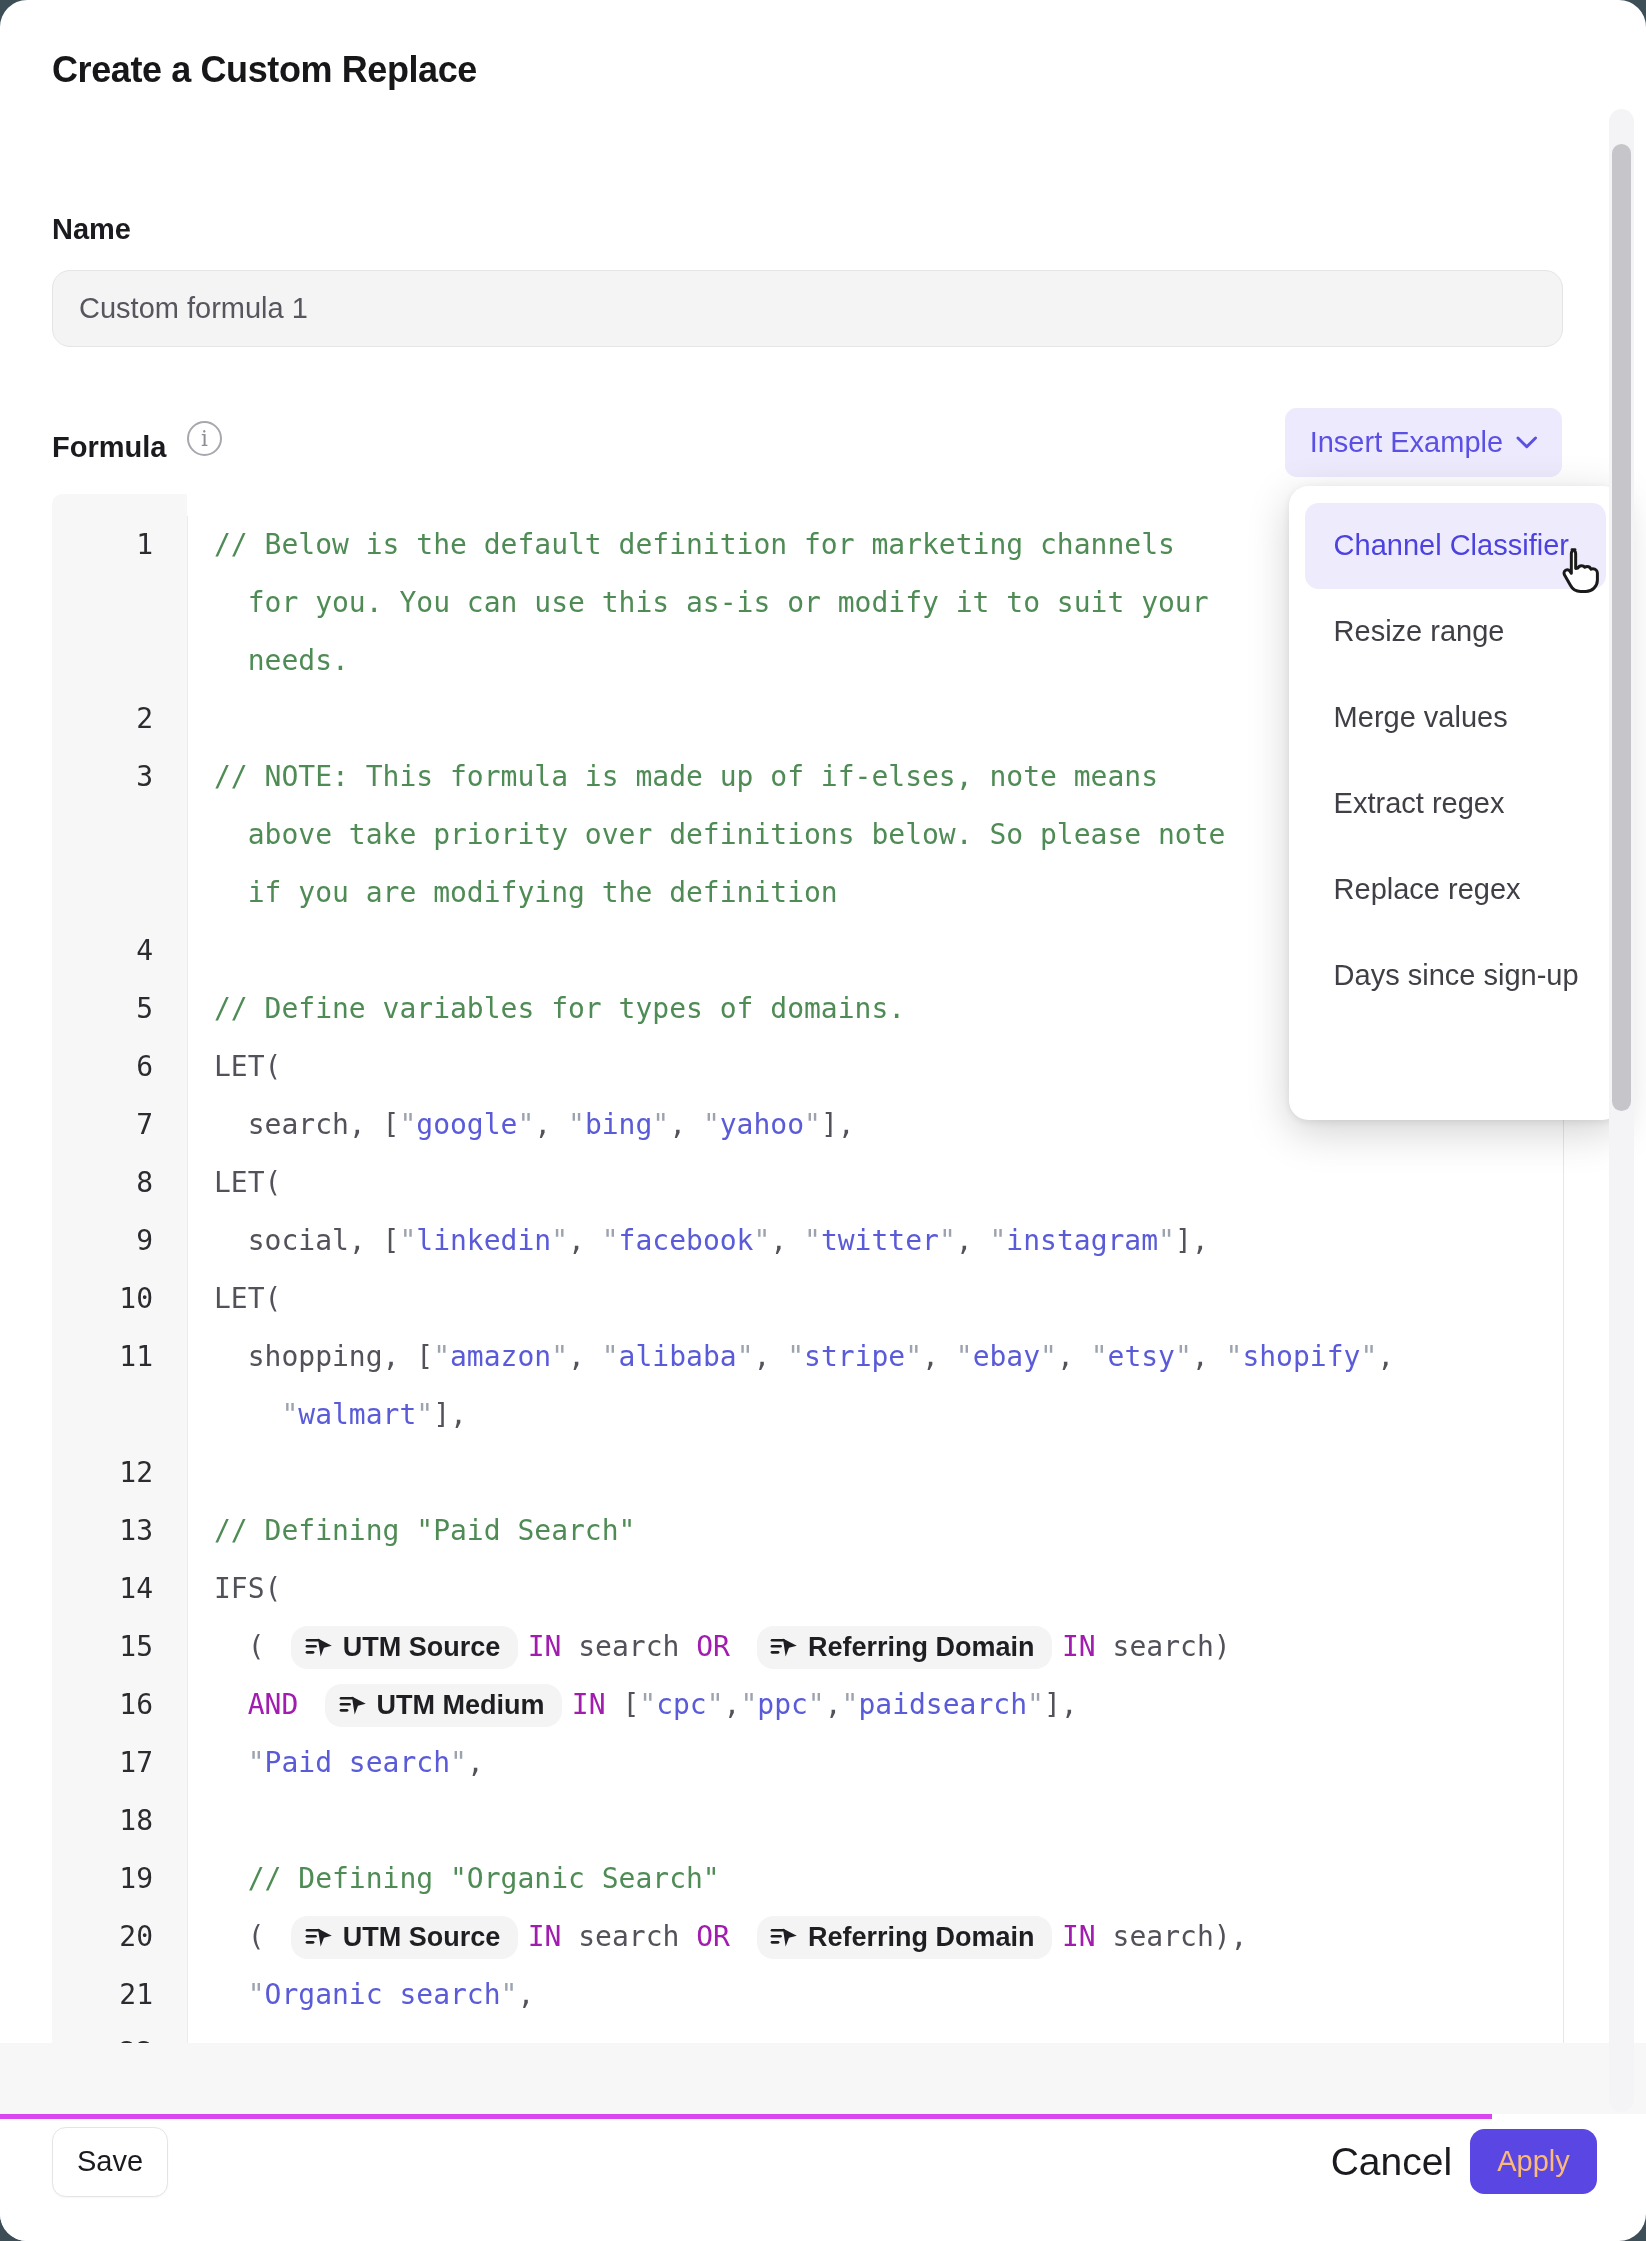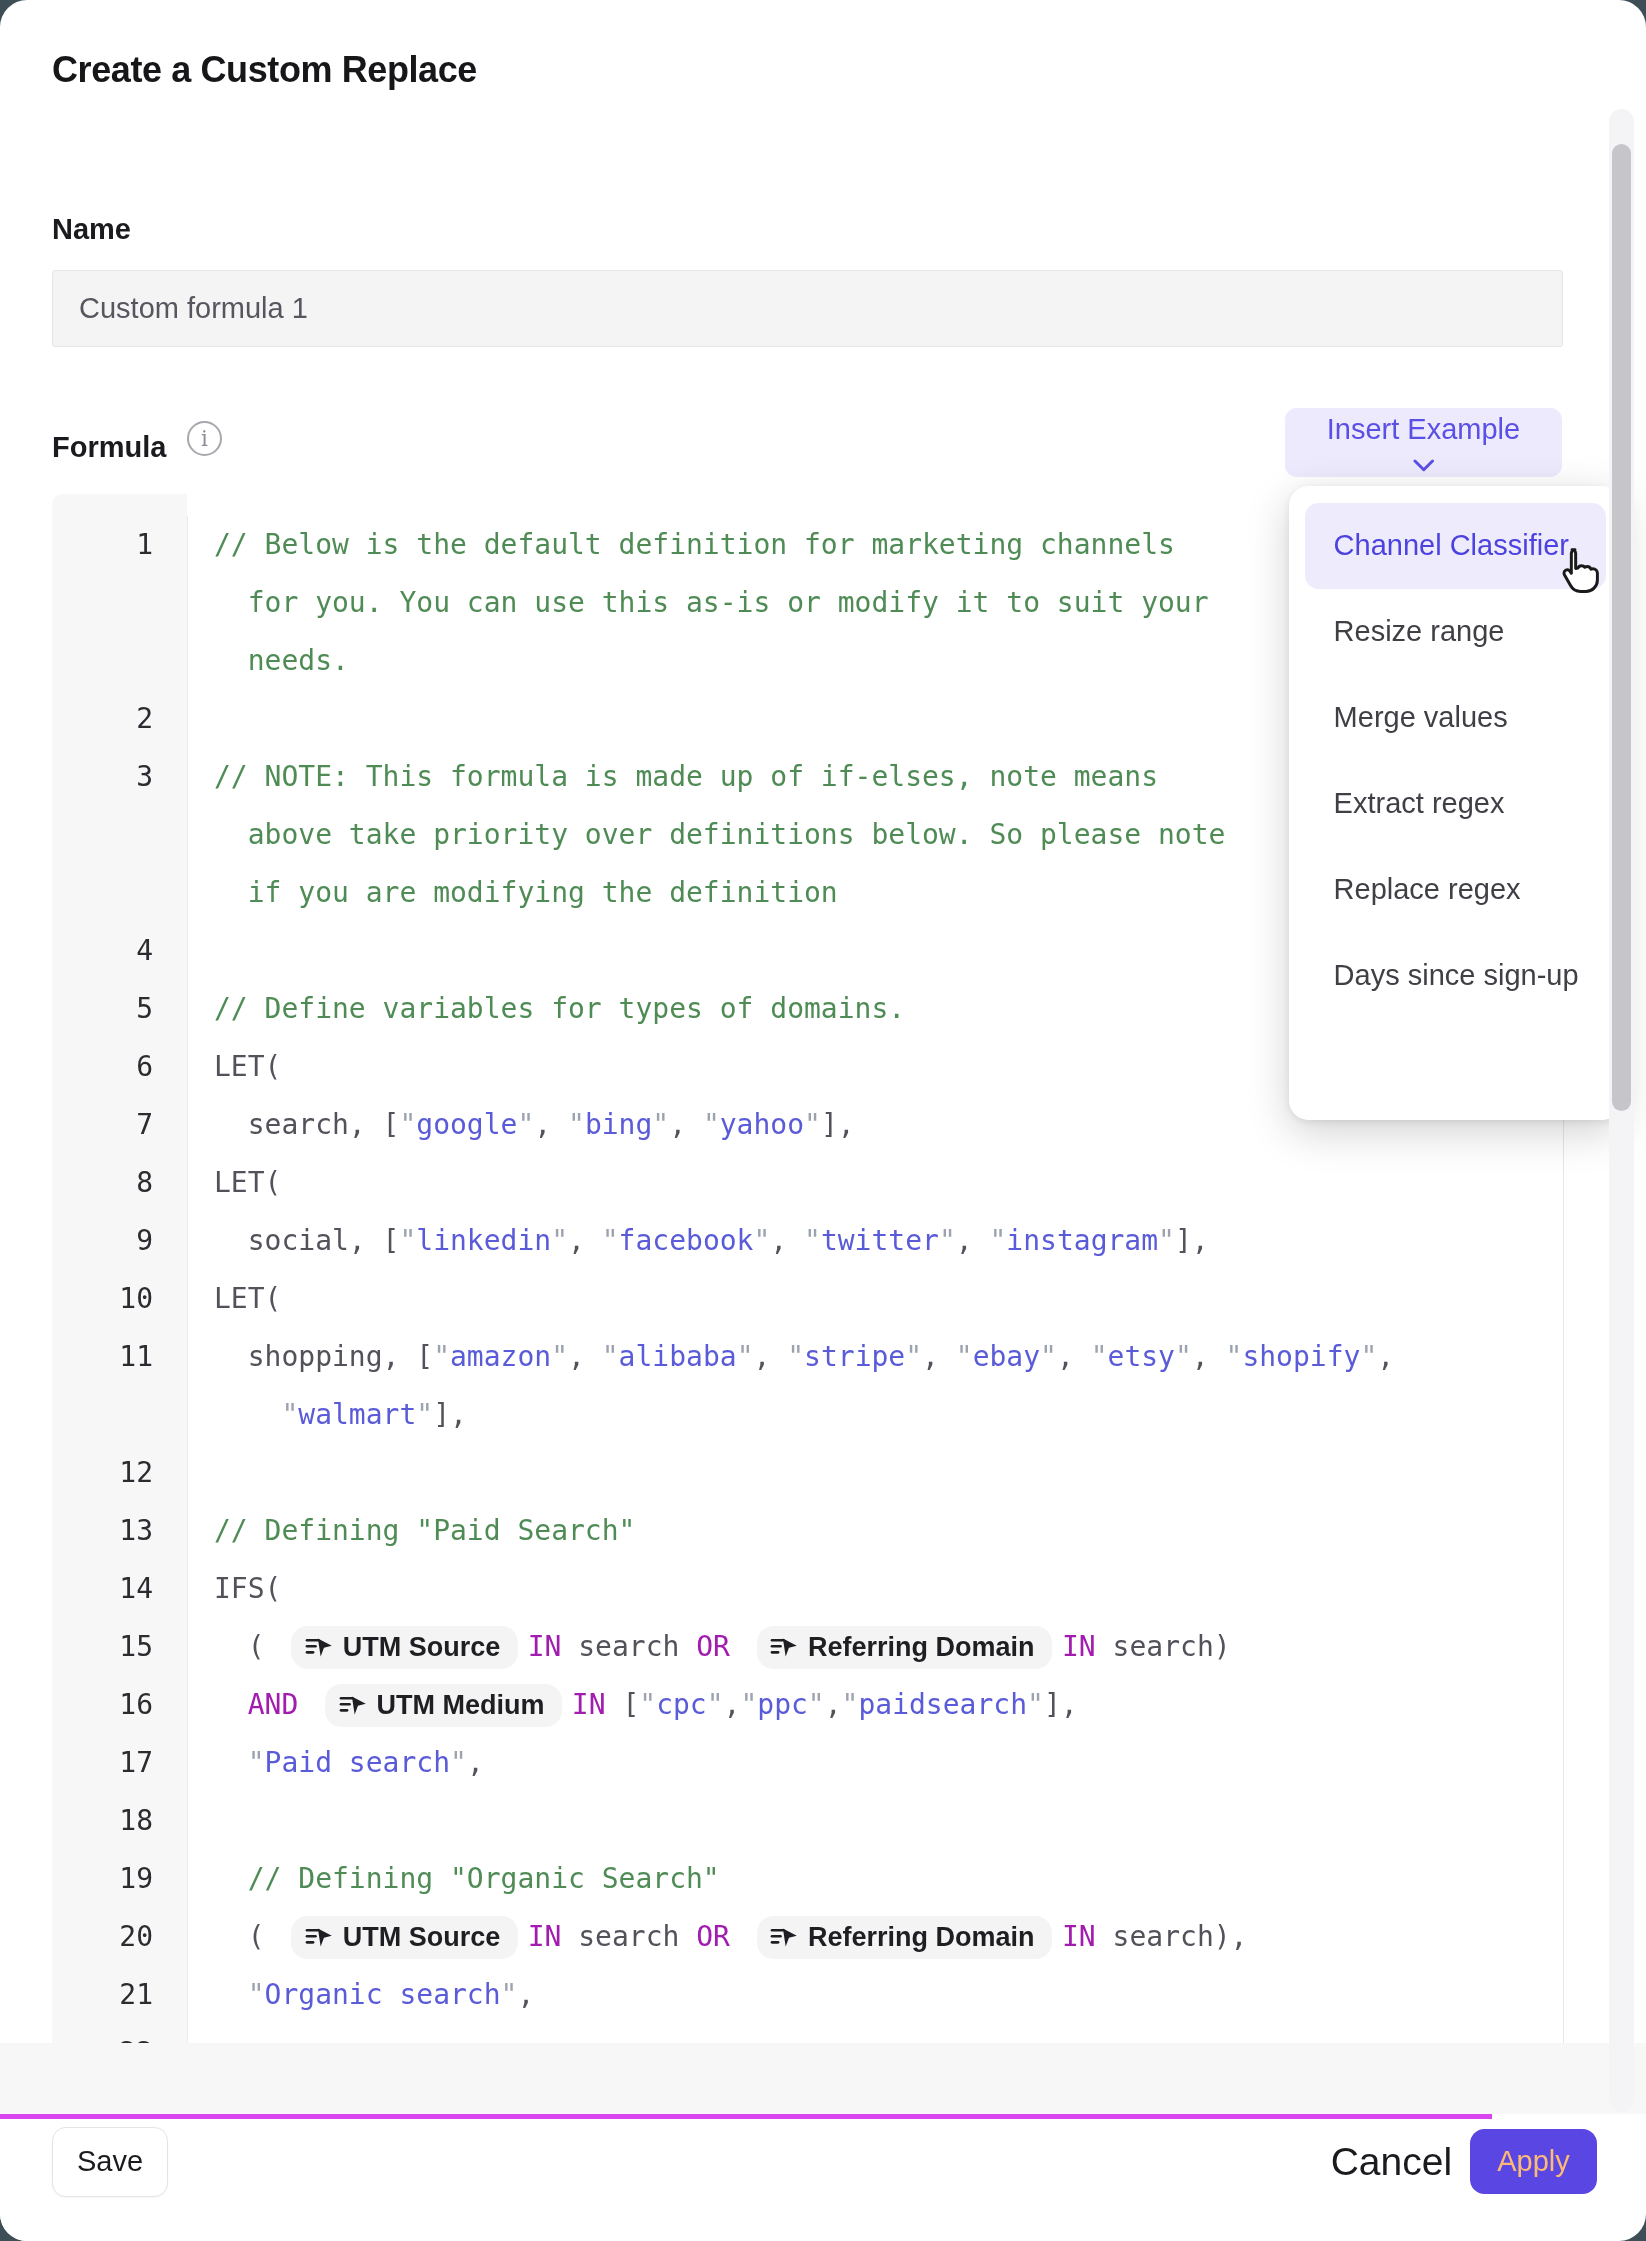--- a/index.html
+++ b/index.html
@@ -16,39 +16,39 @@
   .title{
     position:absolute;left:52px;top:49px;
     font-size:36px;font-weight:700;color:#17171A;letter-spacing:-0.4px;
   }
   .field-label{
     position:absolute;left:52px;top:213px;
     font-size:29px;font-weight:700;color:#1B1B1F;
   }
   .name-input{
     position:absolute;left:52px;top:270px;width:1511px;height:77px;box-sizing:border-box;
-    background:#F4F4F5;border:1px solid #E5E5E7;border-radius:3px;
+    background:#F4F4F5;border:1px solid #E5E5E7;border-radius:18px;
     padding:0 26px;font-family:"Liberation Sans",sans-serif;
     font-size:29px;color:#56565E;outline:none;
   }
   .formula-row-label{
     position:absolute;left:52px;top:431px;
     font-size:29px;font-weight:700;color:#1B1B1F;
   }
   .info-icon{
     position:absolute;left:187px;top:421px;width:35px;height:35px;box-sizing:border-box;
     border:2.9px solid #A7A7AE;border-radius:50%;
     display:flex;align-items:center;justify-content:center;
     font-family:"DejaVu Serif",serif;font-size:21.5px;color:#8E8E96;
   }
   .insert-btn{
     position:absolute;left:1285px;top:408px;width:277px;height:69px;box-sizing:border-box;
     background:#ECEAFC;border:none;border-radius:11.7px;cursor:pointer;
     display:flex;align-items:center;justify-content:center;gap:12.7px;
-    font-family:"Liberation Sans",sans-serif;font-size:29px;font-weight:500;color:#5B50E5;flex-direction:column;
+    font-family:"Liberation Sans",sans-serif;font-size:29px;font-weight:500;color:#5B50E5;
   }
   
   .editor{
     position:absolute;left:52px;top:494px;width:1511px;height:1549px;
     background:#ffffff;border-right:1px solid #E7E7E9;border-radius:9.8px 9.8px 0 0;
     overflow:hidden;
   }
   .gutter-bg{
     position:absolute;left:0;top:0;width:135px;height:100%;
     background:#F7F7F8;border-radius:9.8px 0 0 0;

